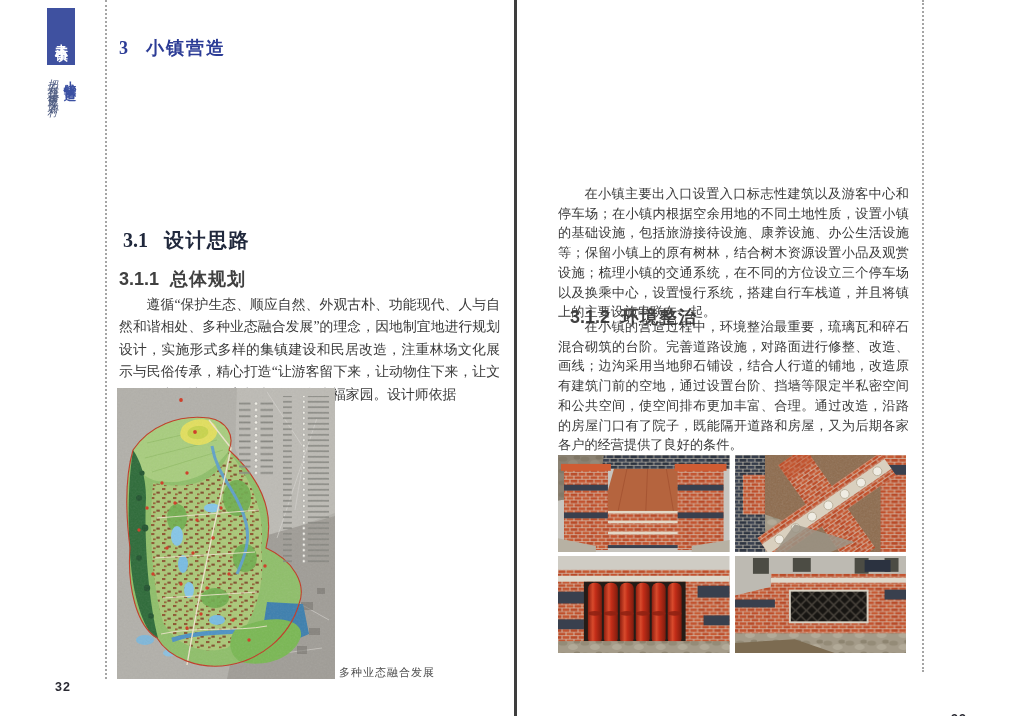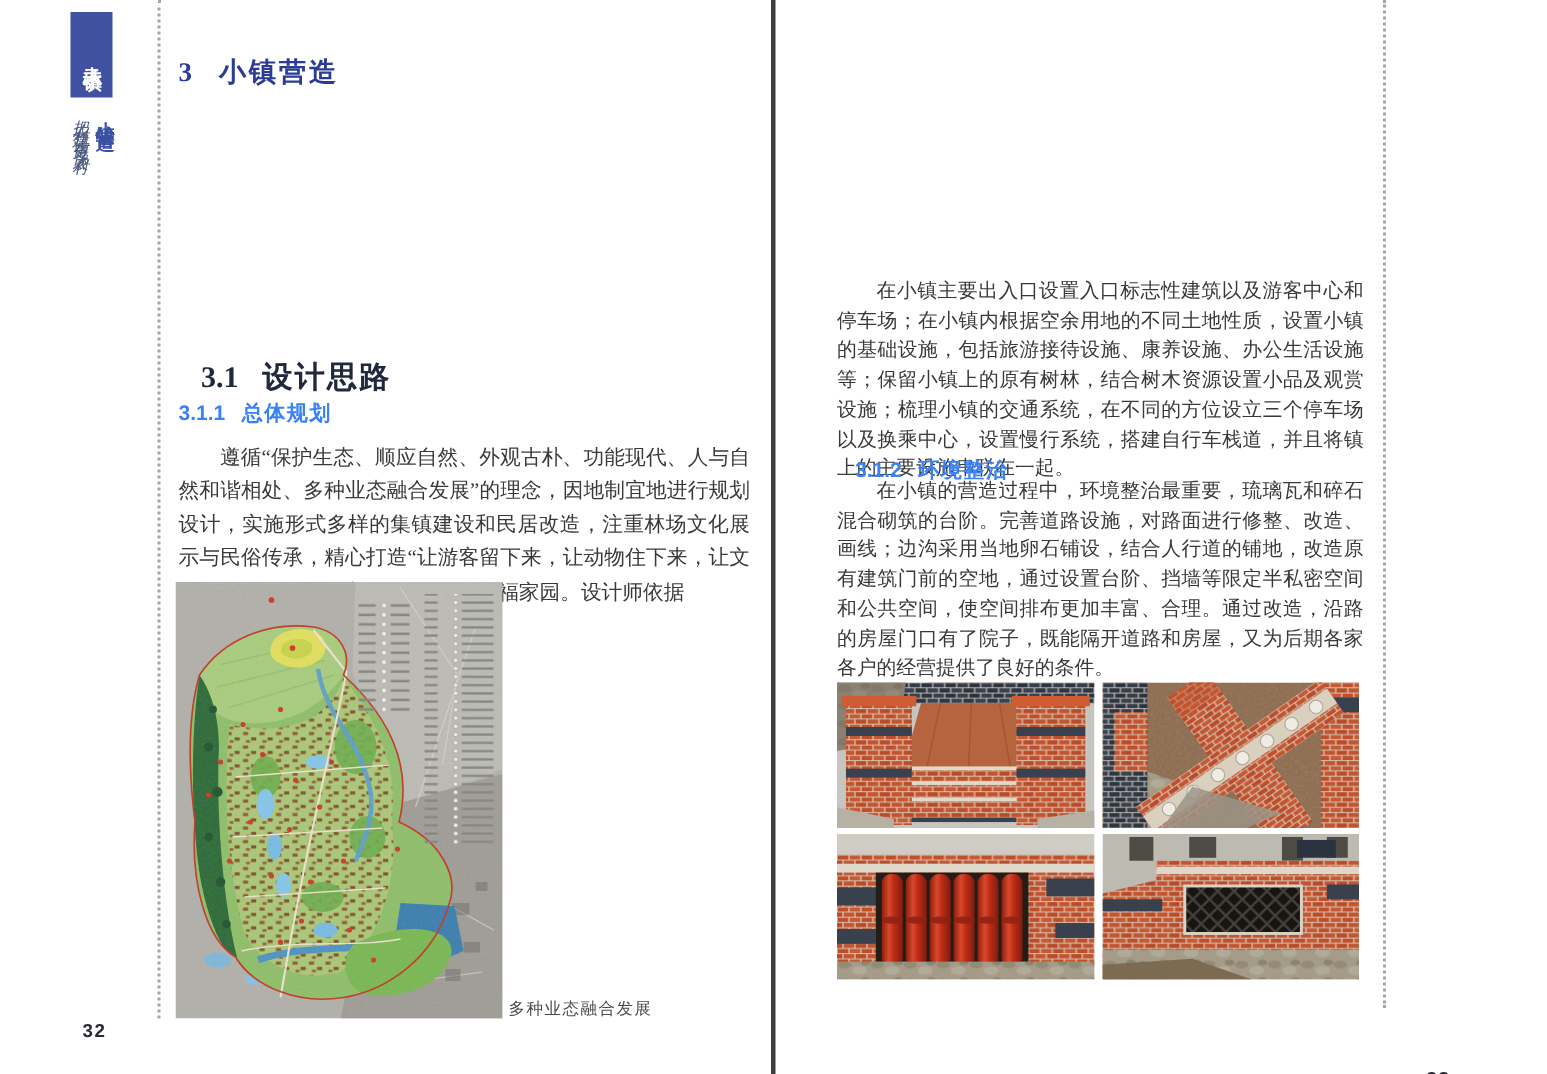--- a/index.html
+++ b/index.html
@@ -23,22 +23,22 @@
   .page-num{font-family:"Liberation Sans",sans-serif;font-weight:bold;
     font-size:12.5px;color:#2a2a33;letter-spacing:1px;}
   .pn-left{left:55px;top:680px;text-align:right;}
   .pn-right{left:951px;top:712px;text-align:center;}
 
   
   .chapter-title{left:119px;top:36px;font-size:18px;font-weight:bold;color:#2c3c96;letter-spacing:2px;}
   .chapter-title .num{margin-right:18px;letter-spacing:0;}
   .section-title{left:119px;top:223px;font-size:20px;font-weight:bold;color:#20283c;letter-spacing:1.5px;}
   .section-title .num{margin-right:16px;letter-spacing:0;}
-  .subsection-title{font-family:"Liberation Sans",sans-serif;font-size:14px;
-    font-weight:bold;color:#3b82f6;letter-spacing:1px;}
+  .subsection-title{font-family:"Liberation Sans",sans-serif;font-size:18px;
+    font-weight:bold;color:#404040;letter-spacing:1px;}
   .subsection-title .num{margin-right:11px;letter-spacing:0;}
   .sub-left{left:119px;top:267px;}
   .body-par{text-align:justify;color:#393939;}
   .par-left{left:119px;top:294px;width:381px;font-size:13.8px;line-height:22.4px;text-indent:2em;}
   .map-fig{left:117px;top:388px;width:218px;height:291px;}
   .fig-caption{font-family:"Liberation Sans",sans-serif;font-size:11px;color:#4c4c4c;letter-spacing:1px;}
   .cap-map{left:339px;top:665px;}
 
   
   .rp-par{left:558px;width:351px;font-size:13.2px;line-height:19.7px;}
@@ -123,21 +123,21 @@
 
   <div class="abs dotted-rule rule-left"></div>
   <div class="abs gutter"></div>
   <div class="abs dotted-rule rule-right"></div>
   <div class="abs page-num pn-right">33</div>
 
   <h1 class="abs chapter-title" style="margin:0">
     <span class="num">3</span><span>小镇营造</span>
   </h1>
 
-  <h2 class="abs section-title" style="margin:15px">
+  <h2 class="abs section-title" style="margin:4px">
     <span class="num">3.1</span><span>设计思路</span>
   </h2>
 
   <h3 class="abs subsection-title sub-left" style="margin:0">
     <span class="num">3.1.1</span><span>总体规划</span>
   </h3>
 
   <p class="abs body-par par-left" style="margin:0">遵循“保护生态、顺应自然、外观古朴、功能现代、人与自然和谐相处、多种业态融合发展”的理念，因地制宜地进行规划设计，实施形式多样的集镇建设和民居改造，注重林场文化展示与民俗传承，精心打造“让游客留下来，让动物住下来，让文化传下来，让居民富起来”的绿色幸福家园。设计师依据</p>
 
   <div class="abs map-fig">

